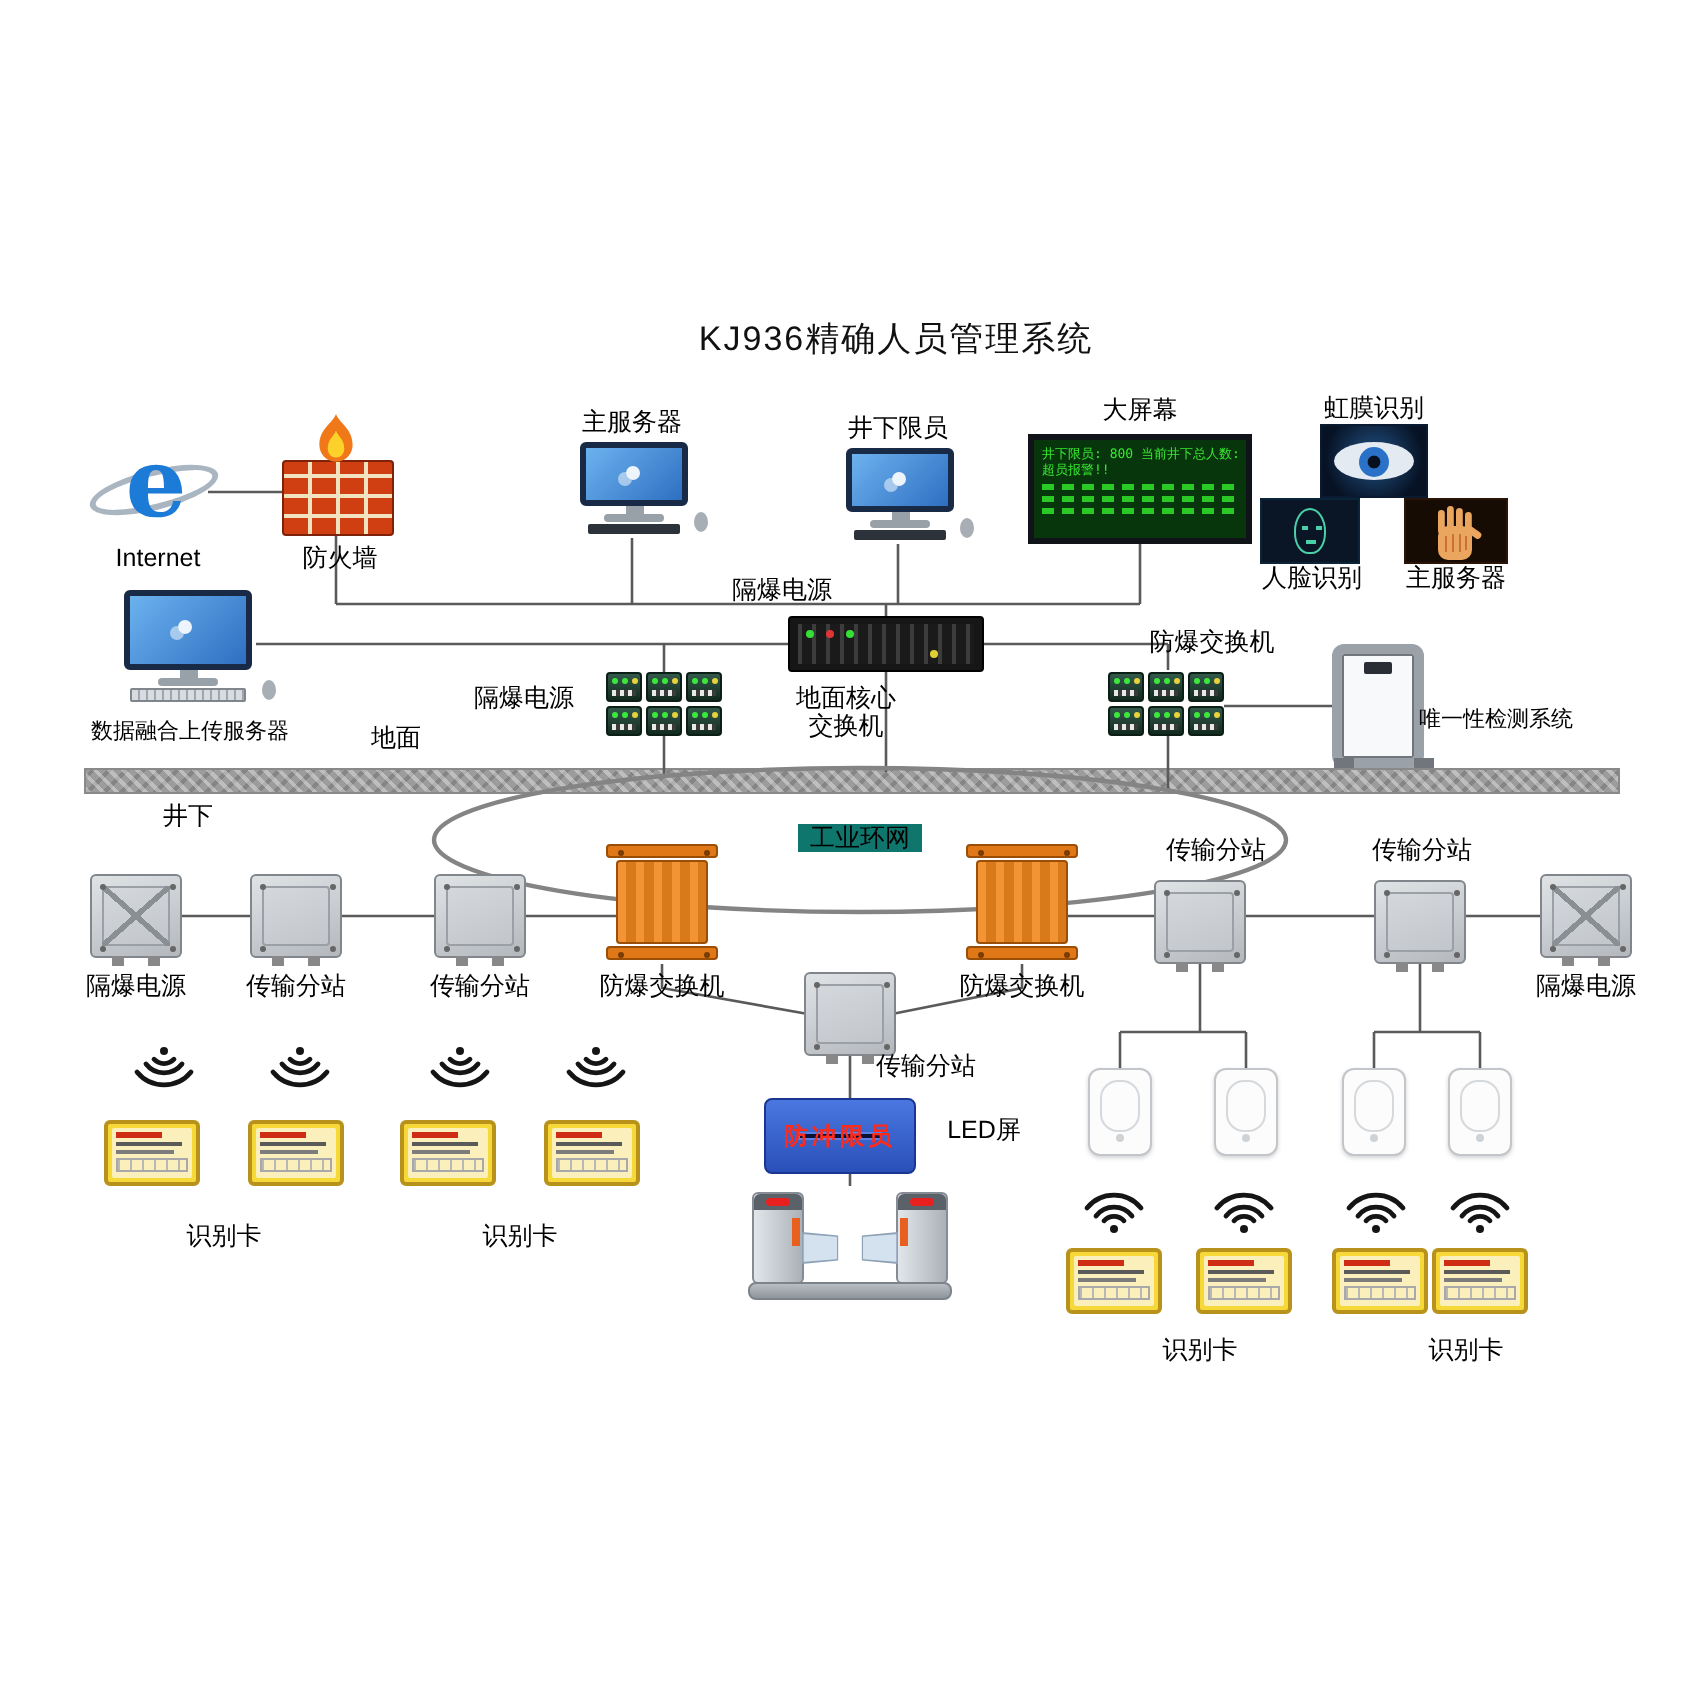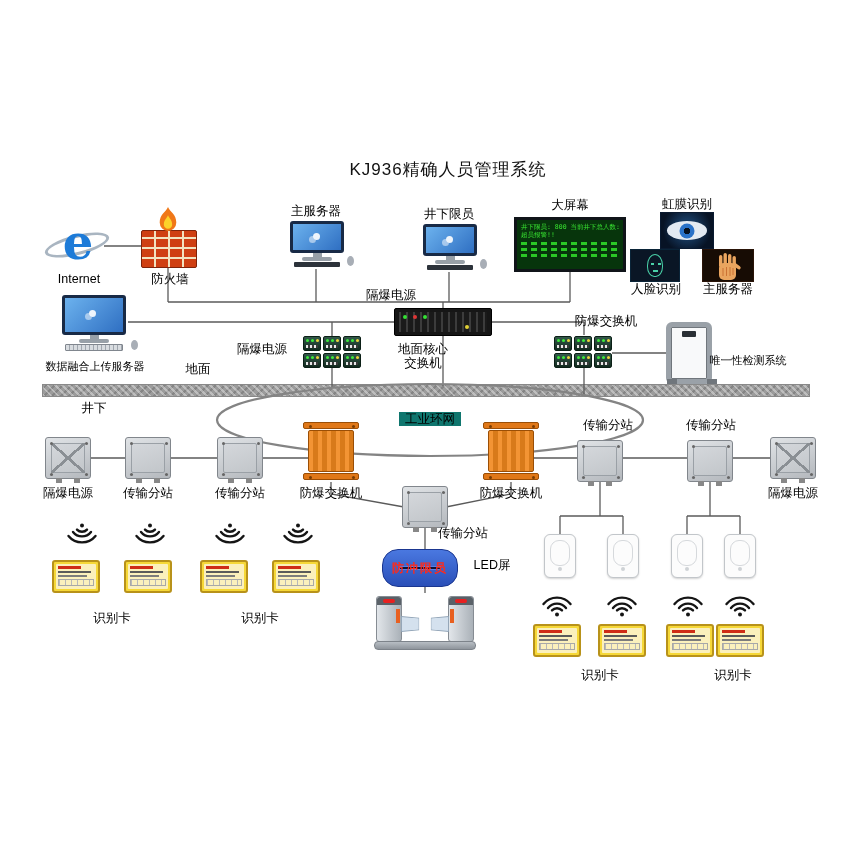--- a/index.html
+++ b/index.html
@@ -98,21 +98,21 @@
                    linear-gradient(to bottom right,transparent 47%,#8a8f94 47% 53%,transparent 53%)}
   
   .exsw{width:56px;height:60px}
   .exfl{height:7px;background:#e07818;border:1px solid #9a4e06;border-radius:2px;position:relative}
   .exfl::after{content:"";position:absolute;left:5px;top:2px;width:3px;height:3px;border-radius:50%;
         background:#7a3c02;box-shadow:43px 0 0 #7a3c02}
   .exbd{width:46px;height:42px;margin:1px auto;border:1px solid #9a4e06;border-radius:2px;
         background:repeating-linear-gradient(90deg,#f39434 0 4px,#d87a1a 4px 9px)}
   
   .led{width:76px;height:38px;background:linear-gradient(#4a78e0,#2a4fb8);border:1px solid #1a3690;
-       border-radius:16px;padding:16px}
+       border-radius:4px;padding:16px}
   .ledscr{width:100%;height:100%;background:#0a1238;border:1px solid #5a80e8;display:flex;
        align-items:center;justify-content:center;color:#ff2a1a;font-weight:bold;font-size:12px;
        letter-spacing:2px;white-space:nowrap}
   
   .turnstile{width:102px;height:58px}
   .tbase{position:absolute;bottom:0;left:0;right:0;height:9px;border-radius:4px;
        background:linear-gradient(#b8bec4,#8f959c);border:1px solid #7d838a}
   .tped{position:absolute;bottom:8px;width:26px;height:46px;border:1px solid #868c93;border-radius:3px;
        background:linear-gradient(90deg,#e2e6ea,#aab1b8)}
   .tped.l{left:2px}.tped.r{right:2px}

